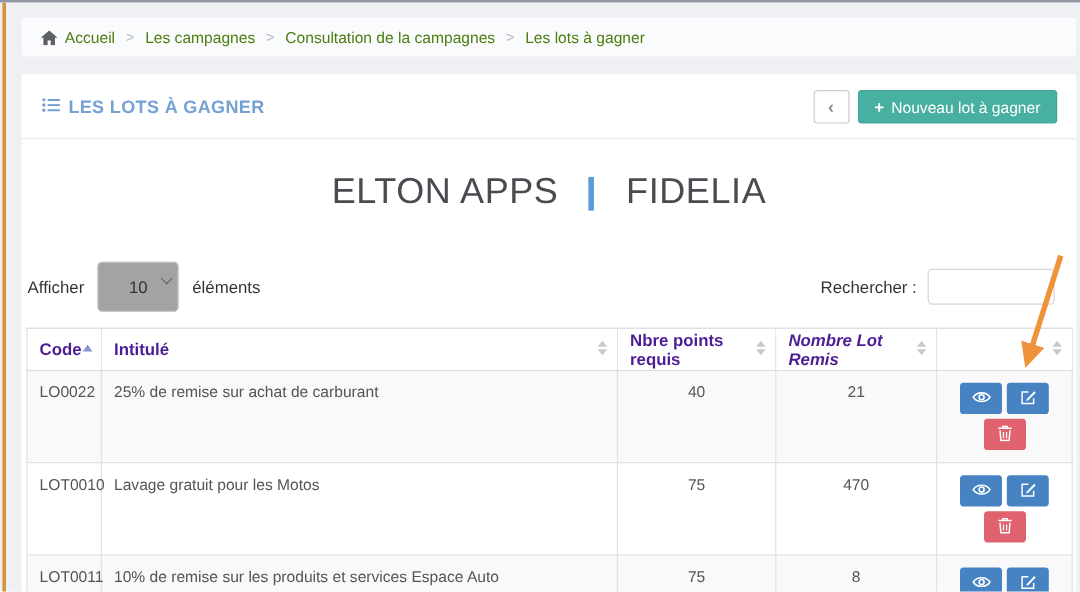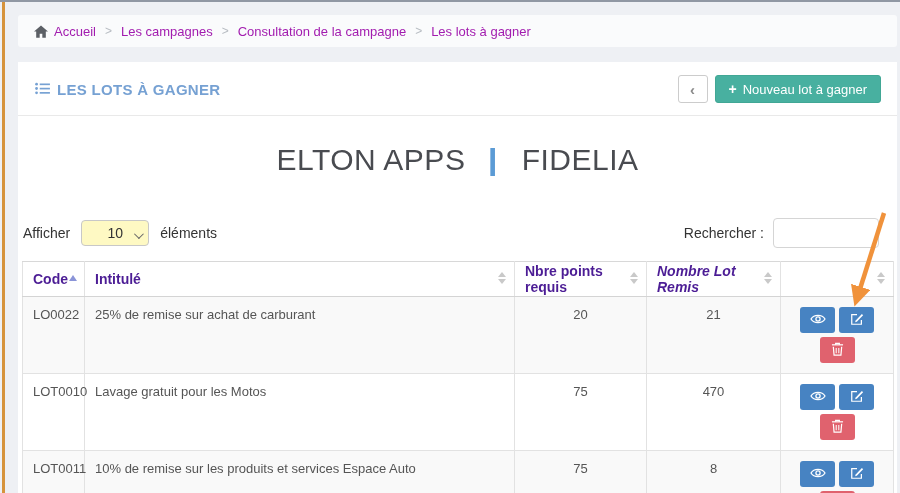--- a/index.html
+++ b/index.html
@@ -14,21 +14,21 @@
     position: absolute; left: 2px; top: 0; width: 3px; height: 493px;
     background: #d6933c; z-index: 5;
   }
   
   .breadcrumb-bar {
     position: absolute; left: 18px; top: 13px; width: 879px; height: 32px;
     background: #fafbfc; border-radius: 3px;
     display: flex; align-items: center; padding: 0 16px;
     font-size: 13px; color: #76797c;
   }
-  .breadcrumb-bar .crumb { color: #a21caf; cursor: pointer; }
+  .breadcrumb-bar .crumb { color: #4d7c0f; cursor: pointer; }
   .breadcrumb-bar .sep { color: #b7bcc2; margin: 0 9px; font-size: 12px; }
   .home-ico { margin-right: 6px; display: inline-flex; vertical-align: -1px; }
   
   .card {
     position: absolute; left: 18px; top: 60px; width: 879px; height: 433px;
     background: #ffffff;
   }
   .panel-heading {
     display: flex; justify-content: space-between; align-items: center;
     padding: 13px 16px 12px 17px;
@@ -60,21 +60,21 @@
     color: #5b9bd5; display: inline-block; transform: scaleX(1.9);
     font-weight: 400;
   }
   
   .controls {
     display: flex; justify-content: space-between; align-items: center;
     margin: 41px 5px 13px 5px; font-size: 14px; color: #333; gap: 26px;
   }
   .length-ctl { display: flex; align-items: center; gap: 11px; }
   .select-box {
-    position: relative; width: 68px; height: 26px; background: #fef9c3;
+    position: relative; width: 68px; height: 42px; background: #a3a3a3;
     border: 1px solid #c8c8c8; border-radius: 4px;
     display: flex; align-items: center; justify-content: center;
     font-size: 14px; color: #333; cursor: pointer;
   }
   .select-box .sel-caret {
     position: absolute; right: 7px; top: 11px;
     width: 7px; height: 7px; border-right: 1.5px solid #666; border-bottom: 1.5px solid #666;
     transform: rotate(45deg) translateY(-2px);
   }
   .search-ctl { display: flex; align-items: center; gap: 9px; margin-right: 13px; }
@@ -142,21 +142,21 @@
 <div class="breadcrumb-bar">
   <span class="home-ico">
     <svg width="14" height="13" viewBox="0 0 16 14">
         <path d="M8 0 L16 7 H13.5 V14 H9.5 V9.5 H6.5 V14 H2.5 V7 H0 Z" fill="#5c6066"></path>
       </svg>
   </span>
   <span class="crumb">Accueil</span>
   <span class="sep">&gt;</span>
   <span class="crumb">Les campagnes</span>
   <span class="sep">&gt;</span>
-  <span class="crumb">Consultation de la campagne</span>
+  <span class="crumb">Consultation de la campagnes</span>
   <span class="sep">&gt;</span>
   <span class="crumb">Les lots à gagner</span>
 </div>
 
 <div class="card">
 
   <div class="panel-heading">
     <div class="panel-title">
       <span>
         <svg width="15" height="13" viewBox="0 0 16 14">
@@ -236,21 +236,21 @@
               <span class="up"></span>
               <span class="down"></span>
             </span>
         </th>
       </tr>
     </thead>
     <tbody>
       <tr>
         <td>LO0022</td>
         <td>25% de remise sur achat de carburant</td>
-        <td class="center">20</td>
+        <td class="center">40</td>
         <td class="center">21</td>
         <td>
           <div class="actions-wrap">
             <button class="abtn view">
               <span>
                 <svg width="16" height="12" viewBox="0 0 16 12">
                     <path d="M1 6 C4 1.2 12 1.2 15 6 C12 10.8 4 10.8 1 6 Z" fill="none" stroke="#fff" stroke-width="1.3"></path>
                     <circle cx="8" cy="6" r="2.1" fill="none" stroke="#fff" stroke-width="1.3"></circle>
                   </svg>
               </span>

